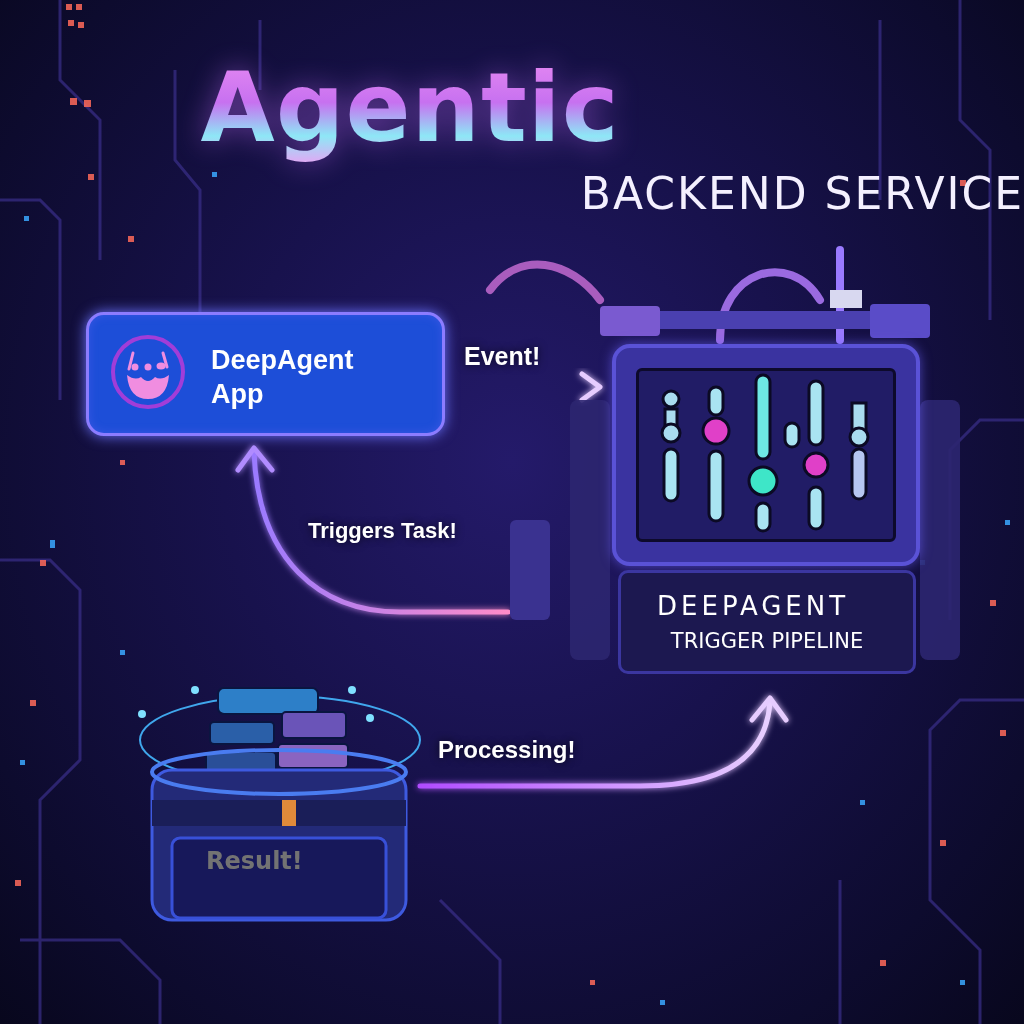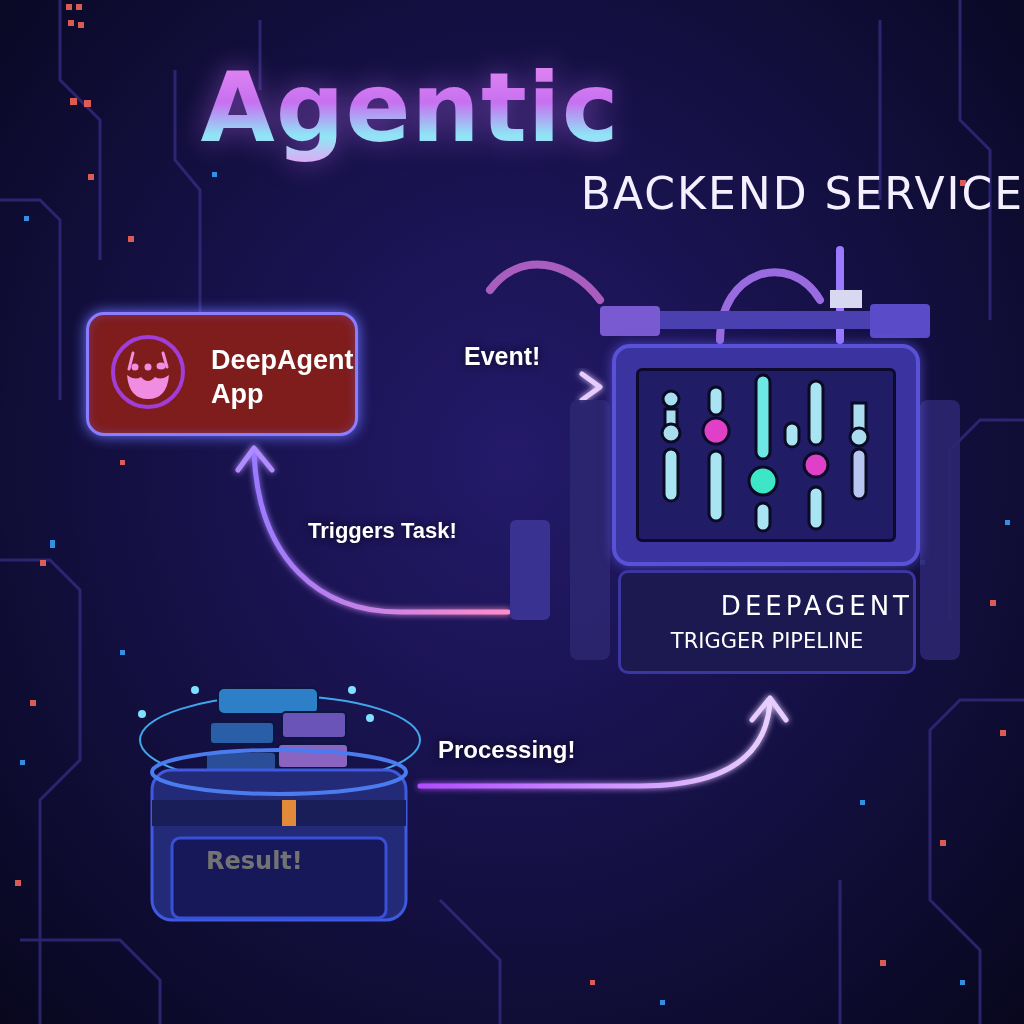--- a/index.html
+++ b/index.html
@@ -15,22 +15,22 @@
     background: linear-gradient(180deg, #e98bf2 0%, #c771f0 45%, #8ee7f6 75%, #e4a6f4 100%);
     -webkit-background-clip: text; background-clip: text; color: transparent;
     filter: drop-shadow(0 0 14px rgba(200,110,255,0.45));
   }
   .subtitle {
     position: absolute; left: 0; top: 168px; width: 1024px; text-align: right;
     font-family: "DejaVu Sans", sans-serif; font-size: 44px; letter-spacing: 2px;
     color: #f4f0ff; font-weight: normal;
   }
   .app-card {
-    position: absolute; left: 86px; top: 312px; width: 272px; height: 124px;
-    border-radius: 18px; background: #7f1d1d;
+    position: absolute; left: 86px; top: 312px; width: 359px; height: 124px;
+    border-radius: 18px; background: #1d4ed8;
     border: 3px solid #8c7cff;
     box-shadow: 0 0 14px #6c74ff, inset 0 0 10px rgba(120,110,255,0.3);
     box-sizing: border-box;
   }
   .app-icon {
     position: absolute; left: 22px; top: 20px; width: 74px; height: 74px;
     border-radius: 50%; border: 4px solid #a13dd8; box-sizing: border-box;
   }
   .app-name {
     position: absolute; left: 122px; top: 28px; font-size: 27px; font-weight: bold;
@@ -51,22 +51,22 @@
   }
   .screen-inner {
     position: absolute; left: 20px; top: 20px; right: 20px; bottom: 20px;
     background: #211c66; border-radius: 6px; border: 3px solid #0d0a2c;
   }
   .plate {
     position: absolute; left: 6px; top: 226px; width: 298px; height: 104px;
     background: #1c1850; border-radius: 10px; border: 3px solid #3b36a0; box-sizing: border-box;
   }
   .plate-title {
-    position: absolute; left: 0; top: 18px; width: 100%; text-align: right;
-    color: #ffffff; font-size: 26px; letter-spacing: 4px; font-family: "DejaVu Sans", sans-serif;
+    position: absolute; left: 0; top: 18px; width: 100%; text-align: left;
+    color: #ffffff; font-size: 26px; letter-spacing: 4px; font-family: "DejaVu Sans", sans-serif; padding-left: 36px;
   }
   .plate-sub {
     position: absolute; left: 0; top: 56px; width: 100%; text-align: center;
     color: #ffffff; font-size: 21px; font-family: "DejaVu Sans", sans-serif;
   }
   .result-label {
     position: absolute; left: 206px; top: 847px; color: #737373; font-size: 24px; font-weight: bold;
     font-family: "DejaVu Sans", sans-serif;
   }
   svg.abs { position: absolute; left: 0; top: 0; }

